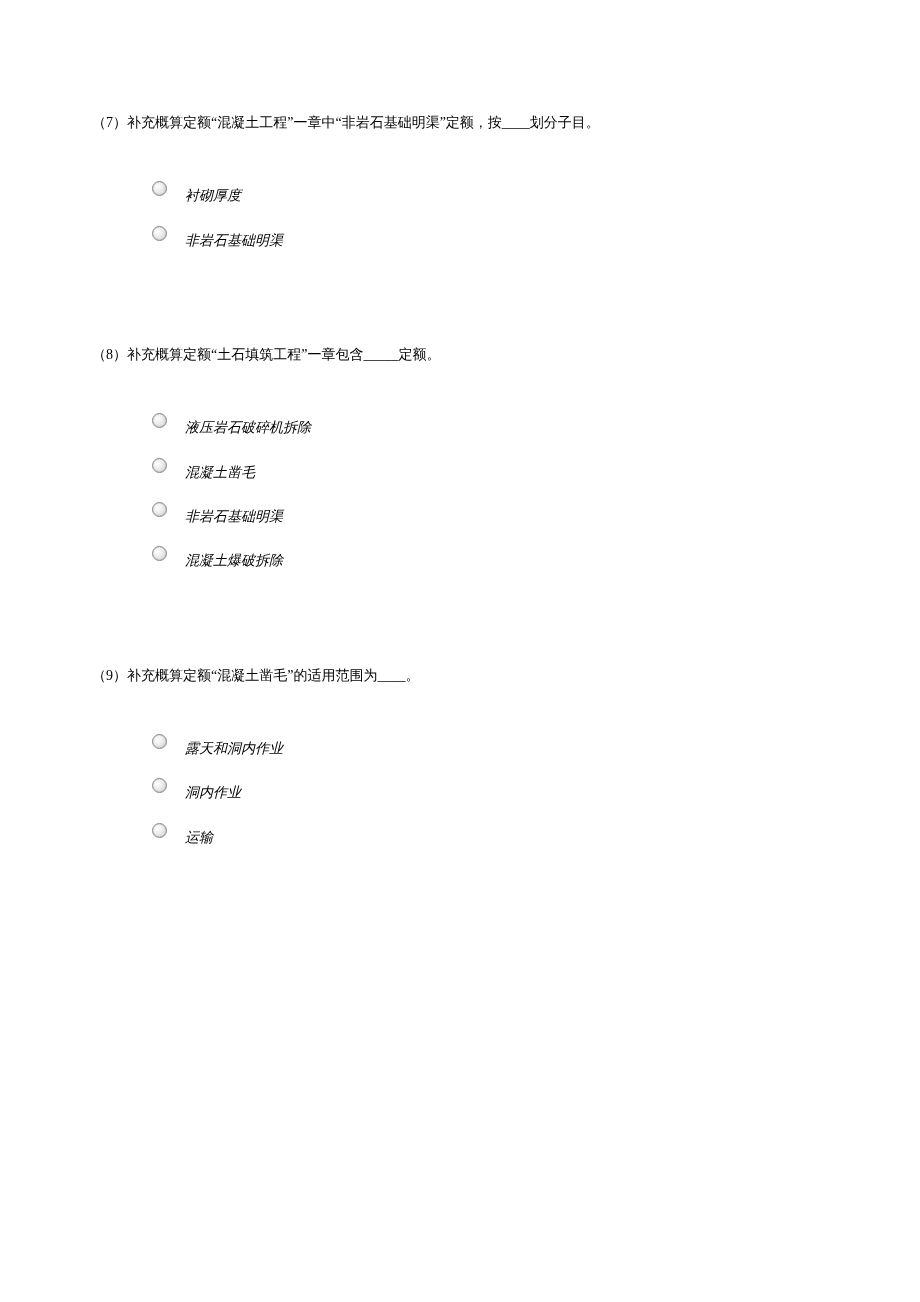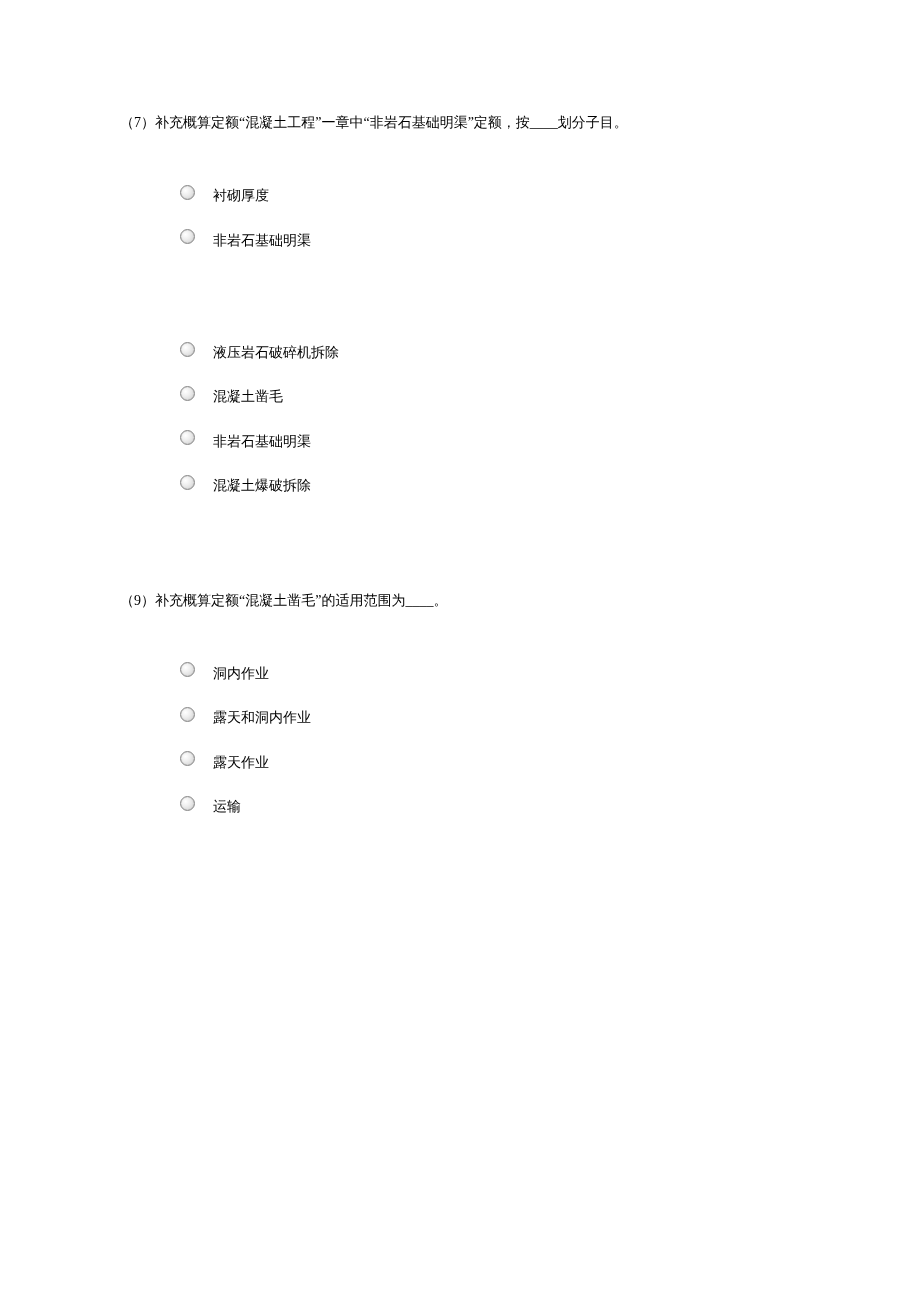--- a/index.html
+++ b/index.html
@@ -7,36 +7,36 @@
     padding: 0;
     background: #ffffff;
     font-family: "SimSun", "宋体", serif;
     font-size: 14px;
     color: #000000;
     width: 920px;
     height: 1302px;
     box-sizing: border-box;
   }
   .page {
-    padding: 110px 120px 0 120px;
+    padding: 110px 120px 0 92px;
   }
   .question {
     margin-bottom: 50px;
   }
   .qtext {
     line-height: 1.8;
     margin-bottom: 50px;
   }
   .options {
     padding-left: 60px;
   }
   .option-row {
     display: flex;
-    align-items: center;
     margin-bottom: 22px;
+    font-style: italic;
   }
   .radio {
     width: 13px;
     height: 13px;
     border: 1px solid #888;
     border-radius: 50%;
     background: radial-gradient(circle at 35% 35%, #fff 0%, #eee 40%, #ccc 100%);
     box-shadow: inset 0 0 1px rgba(0,0,0,0.3);
     margin-right: 18px;
     flex-shrink: 0;
@@ -67,20 +67,23 @@
       <div class="option-row">
         <span class="radio"></span>
         <span class="option-label">非岩石基础明渠</span>
       </div>
     </div>
   </div>
 
   <div class="spacer-lg"></div>
 
   <div class="question">
+    <div class="qtext">
+      <span>（8）</span><span>补充概算定额“土石填筑工程”一章包含_____定额。</span>
+    </div>
     <div class="options">
       <div class="option-row">
         <span class="radio"></span>
         <span class="option-label">液压岩石破碎机拆除</span>
       </div>
       <div class="option-row">
         <span class="radio"></span>
         <span class="option-label">混凝土凿毛</span>
       </div>
       <div class="option-row">
@@ -96,29 +99,25 @@
 
   <div class="spacer-lg"></div>
 
   <div class="question">
     <div class="qtext">
       <span>（9）</span><span>补充概算定额“混凝土凿毛”的适用范围为____。</span>
     </div>
     <div class="options">
       <div class="option-row">
         <span class="radio"></span>
-        <span class="option-label">洞内作业</span>
-      </div>
-      <div class="option-row">
-        <span class="radio"></span>
         <span class="option-label">露天和洞内作业</span>
       </div>
       <div class="option-row">
         <span class="radio"></span>
-        <span class="option-label">露天作业</span>
+        <span class="option-label">洞内作业</span>
       </div>
       <div class="option-row">
         <span class="radio"></span>
         <span class="option-label">运输</span>
       </div>
     </div>
   </div>
 
   <div class="spacer-lg"></div>
 

